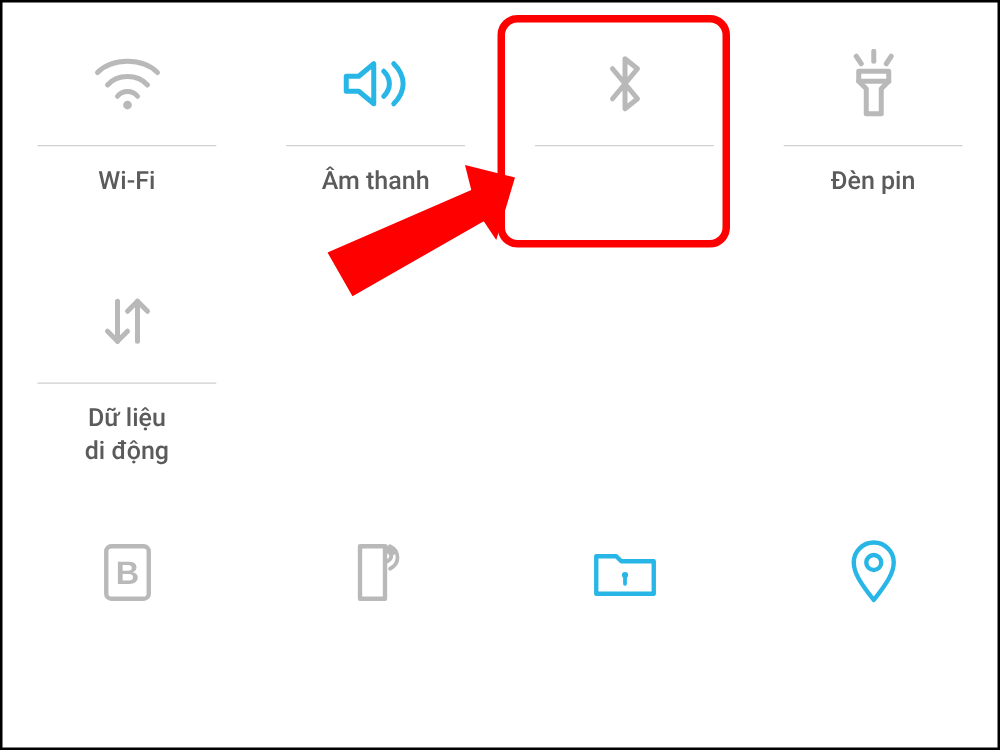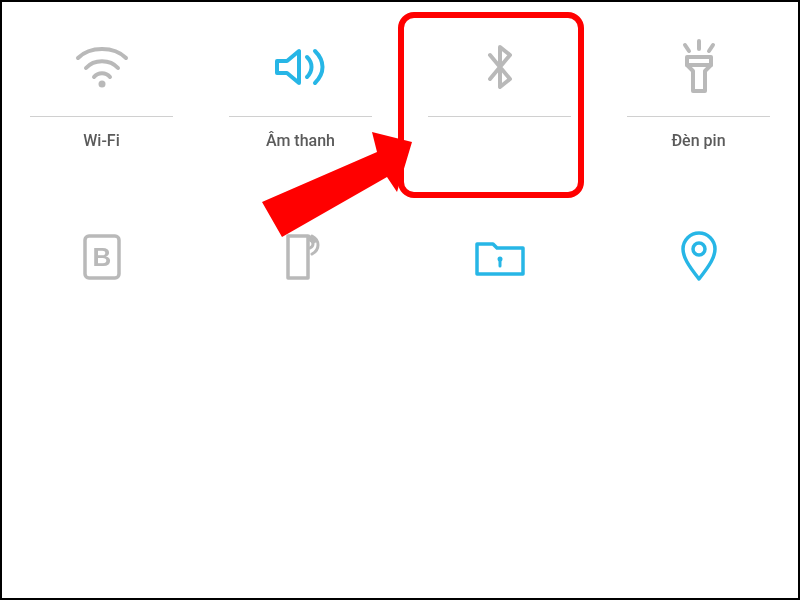--- a/index.html
+++ b/index.html
@@ -31,21 +31,21 @@
     width: 100%;
   }
   .divider {
     width: 80%;
     height: 1px;
     background: #d0d0d0;
     margin: 14px auto 14px auto;
   }
   .label {
     color: #5b5b5b;
-    font-size: 16px;
+    font-size: 20px;
     text-align: center;
     line-height: 1.3;
     font-weight: 500;
     white-space: pre-line;
   }
   .row3 .tile {
     min-height: 120px;
     padding: 30px 10px 10px 10px;
   }
   svg { display: block; }
@@ -124,20 +124,35 @@
           <line x1="12" y1="26" x2="36" y2="26"></line>
         </g>
       </svg>
     </div>
     <div class="divider"></div>
     <div class="label">Đèn pin</div>
   </div>
 
 
 
+  <div class="tile">
+    <div class="icon-area">
+      <svg width="48" height="48" viewBox="0 0 48 48">
+        <g fill="none" stroke="#b9b9b9" stroke-width="4" stroke-linecap="round" stroke-linejoin="round">
+          <line x1="16" y1="8" x2="16" y2="40"></line>
+          <polyline points="8,32 16,40 24,32"></polyline>
+          <line x1="32" y1="40" x2="32" y2="8"></line>
+          <polyline points="24,16 32,8 40,16"></polyline>
+        </g>
+      </svg>
+    </div>
+    <div class="divider"></div>
+    <div class="label">Dữ liệu
+di động</div>
+  </div>
 
 </div>
 
 <div class="grid row3">
 
   <div class="tile">
     <div class="icon-area">
       <svg width="42" height="50" viewBox="0 0 42 50">
         <rect x="4" y="4" width="34" height="42" rx="4" fill="none" stroke="#b9b9b9" stroke-width="3.5"></rect>
         <text x="21" y="34" font-family="sans-serif" font-size="26" font-weight="700" fill="#b9b9b9" text-anchor="middle">B</text>

